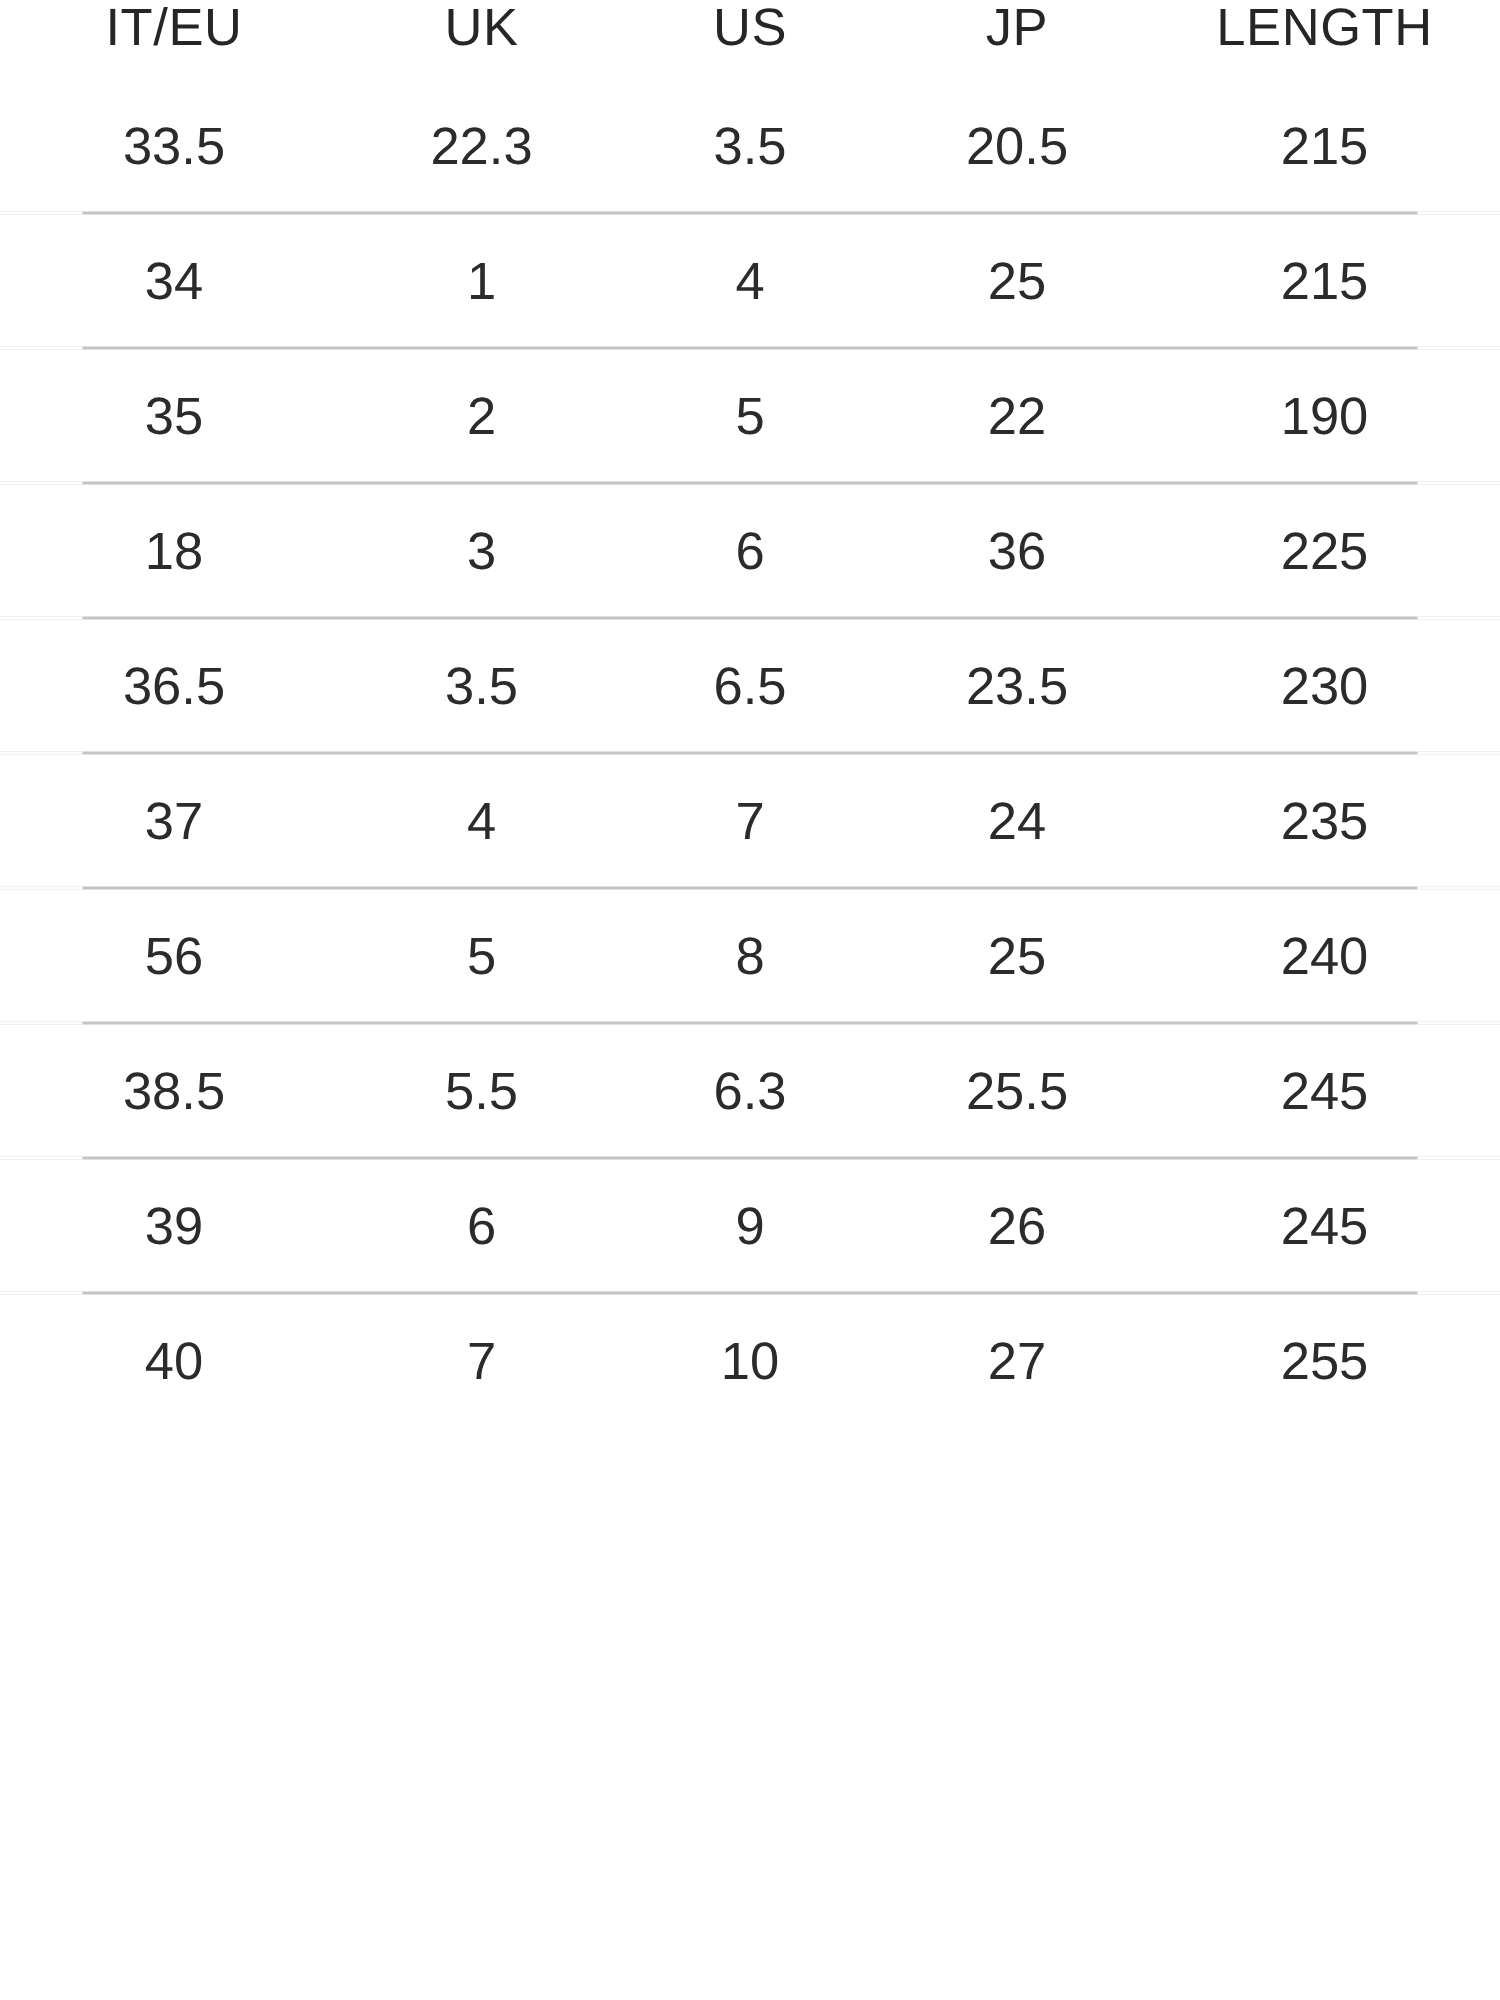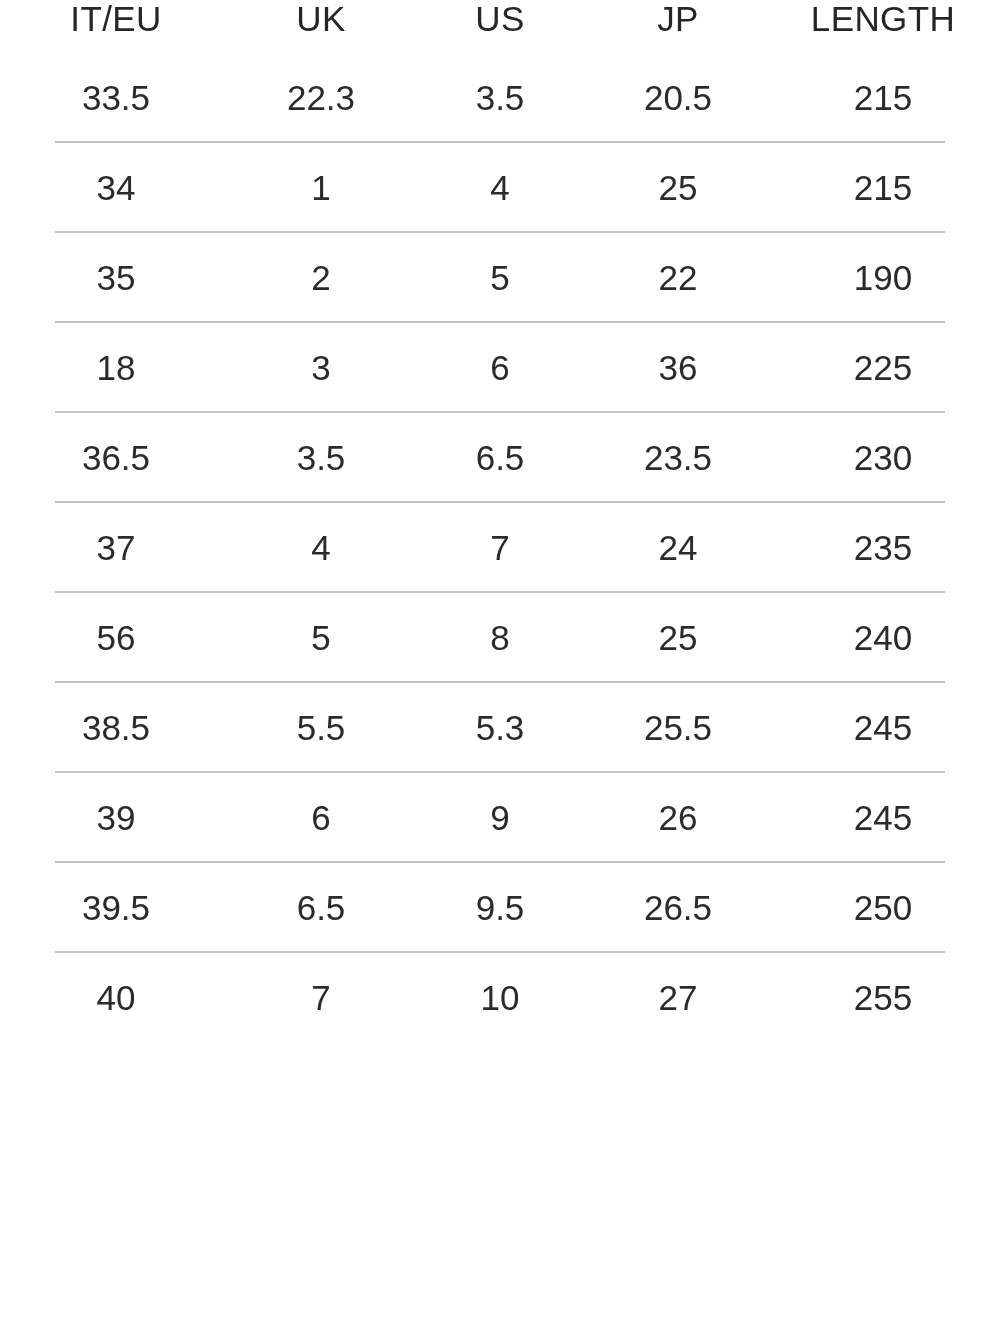--- a/index.html
+++ b/index.html
@@ -156,37 +156,30 @@
         <tr>
           <td>56</td>
           <td>5</td>
           <td>8</td>
           <td>25</td>
           <td>240</td>
         </tr>
         <tr>
           <td>38.5</td>
           <td>5.5</td>
-          <td>5.3</td>
+          <td>6.3</td>
           <td>25.5</td>
           <td>245</td>
         </tr>
         <tr>
           <td>39</td>
           <td>6</td>
           <td>9</td>
           <td>26</td>
           <td>245</td>
-        </tr>
-        <tr>
-          <td>39.5</td>
-          <td>6.5</td>
-          <td>9.5</td>
-          <td>26.5</td>
-          <td>250</td>
         </tr>
         <tr>
           <td>40</td>
           <td>7</td>
           <td>10</td>
           <td>27</td>
           <td>255</td>
         </tr>
       </tbody>
   </table>

